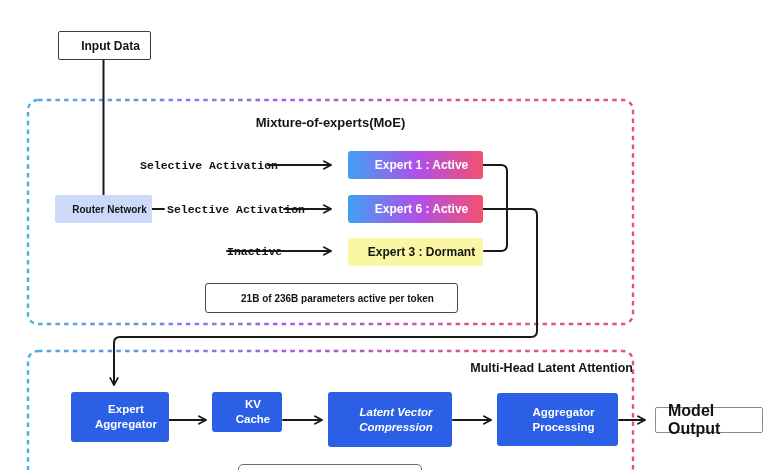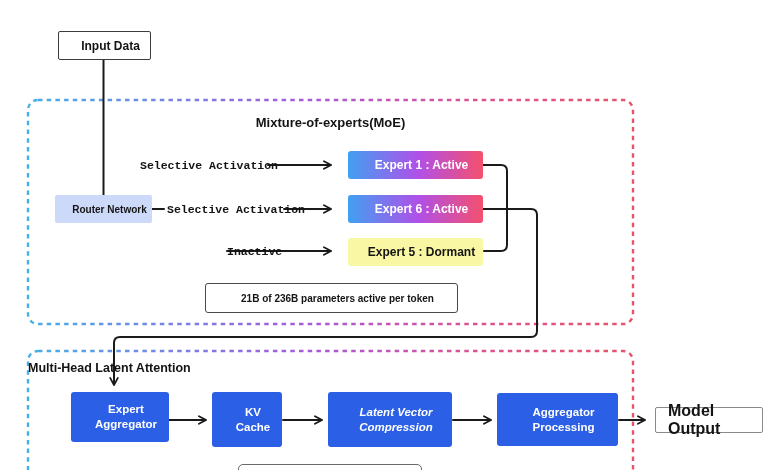--- a/index.html
+++ b/index.html
@@ -25,26 +25,26 @@
   .label-row1{left:140px;top:159px;width:123px;text-align:right;}
   .label-row2{left:167px;top:203px;}
   .label-row3{left:179px;top:245px;margin-left:48px;}
   .expert{left:348px;width:135px;height:28px;border-radius:3px;font-size:12px;}
   .expert-active{background:linear-gradient(90deg,#41a0f2 0%,#b050e8 52%,#f4506e 100%);color:#fff;}
   .expert-dormant{background:#f9f7a3;color:#141414;}
   .expert1{top:151px;} .expert2{top:195px;} .expert3{top:238px;}
   .caption-box{left:205px;top:283px;width:253px;height:30px;background:#fff;
     border:1.5px solid #4a4a4a;border-radius:3px;font-size:10px;}
   
-  .mla-title{left:28px;top:361px;width:605px;text-align:left;
+  .mla-title{left:28px;top:361px;width:605px;text-align:right;
     font-size:12.5px;font-weight:bold;z-index:3;}
   .stage{background:#2b5fe5;color:#fff;border-radius:3px;font-size:11.5px;
     flex-direction:column;line-height:1.3;text-align:center;}
   .stage1{left:71px;top:392px;width:98px;height:50px;text-align:right;}
-  .stage2{left:212px;top:392px;width:70px;height:55px;}
+  .stage2{left:212px;top:392px;width:70px;height:40px;}
   .stage3{left:328px;top:392px;width:124px;height:55px;font-style:italic;}
   .stage4{left:497px;top:393px;width:121px;height:53px;}
   .output-box{left:655px;top:407px;width:108px;height:26px;background:#fff;
     border:1.5px solid #8a8a8a;border-radius:2px;font-size:16px;}
   .bottom-box{left:238px;top:464px;width:182px;height:28px;background:#fff;
     border:1.5px solid #6a6a6a;border-radius:5px;}
 </style>
 </head>
 <body>
 
@@ -98,21 +98,21 @@
   <div class="abs row-label label-row2">Selective Activation</div>
   <div class="abs row-label label-row3">Inactive</div>
 
   <div class="abs node expert expert1 expert-active">
     <span>Expert 1 : Active</span>
   </div>
   <div class="abs node expert expert2 expert-active">
     <span>Expert 6 : Active</span>
   </div>
   <div class="abs node expert expert3 expert-dormant">
-    <span>Expert 5 : Dormant</span>
+    <span>Expert 3 : Dormant</span>
   </div>
 
   <div class="abs node caption-box">
     <span>21B of 236B parameters active per token</span>
   </div>
 
   <div class="abs mla-title">Multi-Head Latent Attention</div>
 
   <div class="abs node stage stage1">
     <span>Expert</span>

